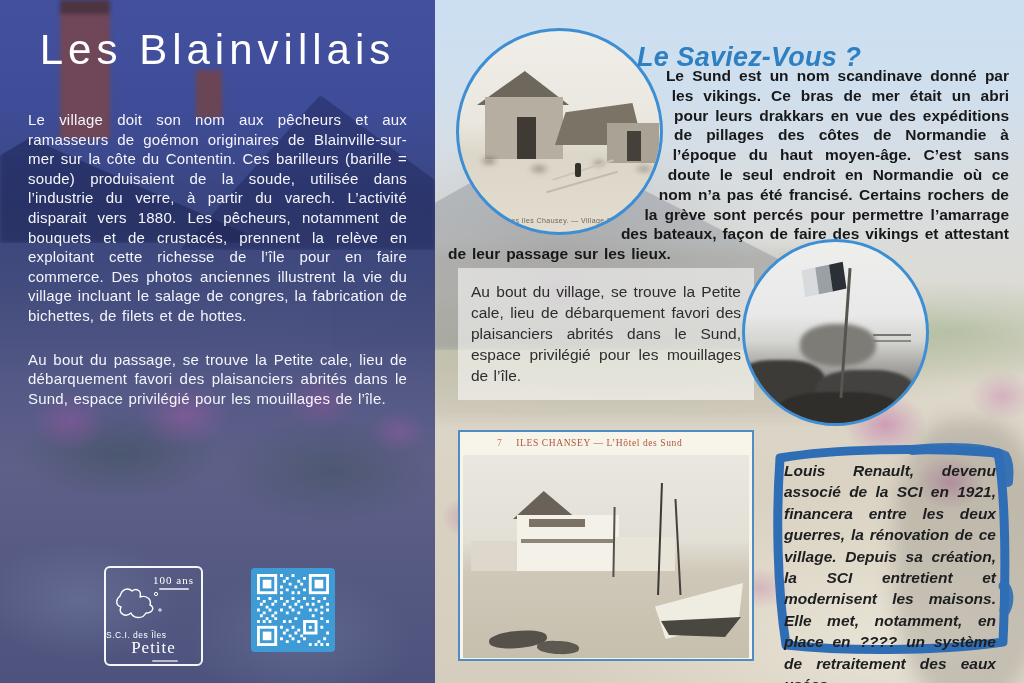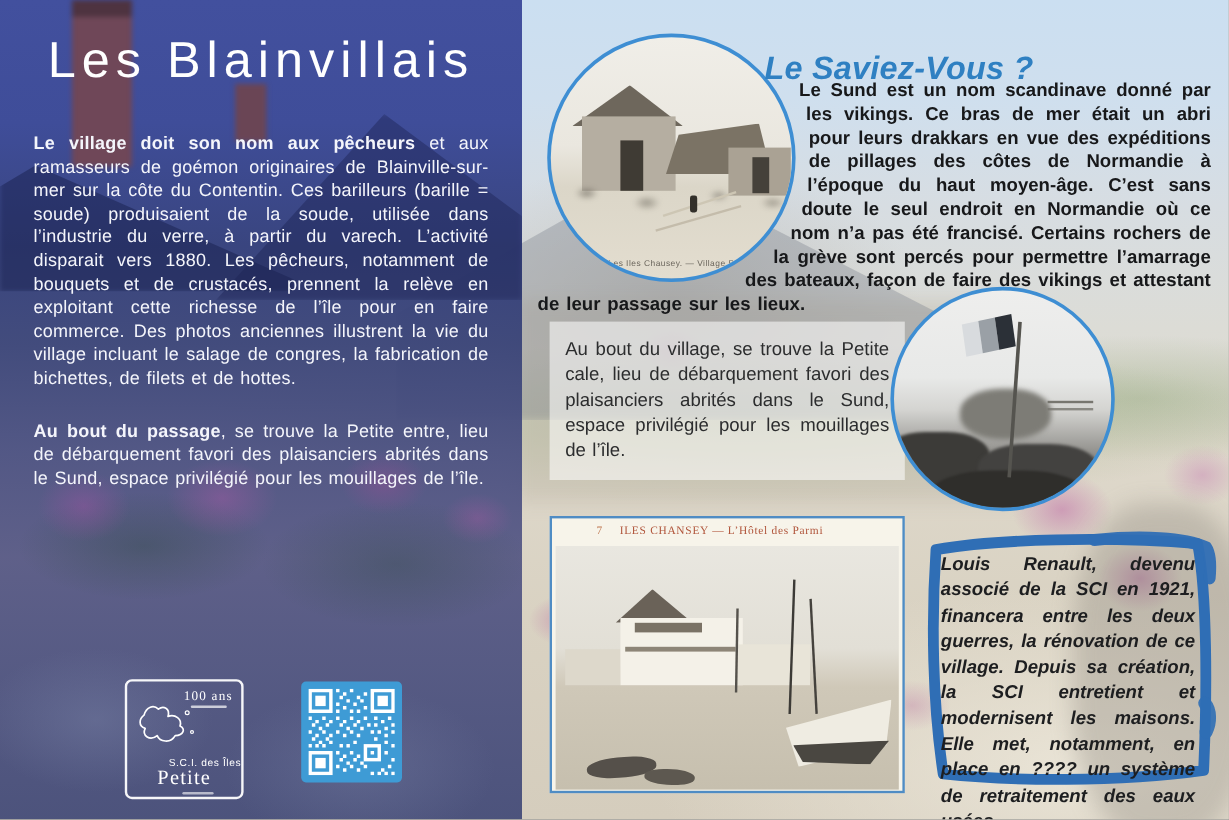--- a/index.html
+++ b/index.html
@@ -48,31 +48,31 @@
   .lp-roof-left{left:0;top:118px;width:245px;height:125px;background:rgba(24,32,78,.5);
     clip-path:polygon(0 100%,0 30%,12% 16%,100% 92%,100% 100%);}
   .lp-roof-right{left:180px;top:95px;width:255px;height:155px;background:rgba(28,36,84,.45);
     clip-path:polygon(0 100%,55% 0,100% 55%,100% 100%);}
   .lp-content{position:relative;z-index:2;color:#f4f5fb;}
   .lp-title{margin:26px 0 0;text-align:center;font-size:42px;font-weight:400;
     letter-spacing:5px;color:#ffffff;}
   .lp-text{position:absolute;left:28px;top:84px;width:379px;}
   .lp-text p{margin:0 0 24px;font-size:15px;line-height:19.6px;text-align:justify;
     letter-spacing:.2px;word-spacing:1px;}
-  .lp-text strong{font-weight:700;}
+  .lp-text strong{font-weight:400;}
 
   .lp-footer{position:absolute;left:0;top:560px;width:435px;height:110px;z-index:3;}
   .logo-box{position:absolute;left:104px;top:6px;width:95px;height:96px;
     border:2px solid rgba(255,255,255,.95);border-radius:6px;color:#fff;}
   .logo-100{position:absolute;right:7px;top:6px;font-family:"Liberation Serif",serif;
     font-size:11px;letter-spacing:1px;}
   .logo-100sub{position:absolute;right:12px;top:20px;width:30px;height:2px;
     background:rgba(255,255,255,.7);border-radius:2px;}
   .logo-island{position:absolute;left:4px;top:12px;}
-  .logo-sci{position:absolute;left:0;bottom:24px;width:100%;text-align:right;
+  .logo-sci{position:absolute;left:0;bottom:24px;width:100%;text-align:left;
     font-size:8.5px;letter-spacing:.5px;}
   .logo-chausey{position:absolute;left:0;bottom:6px;width:100%;text-align:center;
     font-family:"Liberation Serif",serif;font-size:17px;letter-spacing:1px;}
   .logo-depuis{position:absolute;left:50%;bottom:2px;width:26px;height:2px;margin-left:-2px;
     background:rgba(255,255,255,.6);border-radius:2px;}
   .qr-box{position:absolute;left:251px;top:8px;width:84px;height:84px;background:#3E9BD5;
     border-radius:4px;padding:6px;box-sizing:border-box;}
   .qr-box svg{display:block;width:100%;height:100%;}
 
   
@@ -178,21 +178,21 @@
   <aside class="left-panel">
     <div class="lp-decor lp-chimney1"></div>
     <div class="lp-decor lp-chimney2"></div>
     <div class="lp-decor lp-roof-left"></div>
     <div class="lp-decor lp-roof-right"></div>
 
     <div class="lp-content">
       <h1 class="lp-title">Les Blainvillais</h1>
       <div class="lp-text">
         <p><strong>Le village doit son nom aux pêcheurs</strong><span> et aux ramasseurs de goémon originaires de Blainville-sur-mer sur la côte du Contentin. Ces barilleurs (barille = soude) produisaient de la soude, utilisée dans l’industrie du verre, à partir du varech. L’activité disparait vers 1880. Les pêcheurs, notamment de bouquets et de crustacés, prennent la relève en exploitant cette richesse de l’île pour en faire commerce. Des photos anciennes illustrent la vie du village incluant le salage de congres, la fabrication de bichettes, de filets et de hottes.</span></p>
-        <p><strong>Au bout du passage</strong><span>, se trouve la Petite entre, lieu de débarquement favori des plaisanciers abrités dans le Sund, espace privilégié pour les mouillages de l’île.</span></p>
+        <p><strong>Au bout du passage</strong><span>, se trouve la Petite cale, lieu de débarquement favori des plaisanciers abrités dans le Sund, espace privilégié pour les mouillages de l’île.</span></p>
       </div>
     </div>
 
     <div class="lp-footer">
       <div class="logo-box">
         <span class="logo-100">100 ans</span>
         <span class="logo-100sub"></span>
         <svg class="logo-island" width="62" height="50" viewBox="0 0 62 50">
           <path d="M10 16 C12 9 18 7 22 11 C26 8 32 10 30 17 C36 15 42 19 40 25 C45 27 43 33 36 33 C32 40 23 38 21 33 C15 38 8 33 11 27 C5 25 6 19 10 16 Z" fill="none" stroke="#ffffff" stroke-width="1.4" stroke-linejoin="round"></path>
           <circle cx="46" cy="14" r="1.6" fill="none" stroke="#fff" stroke-width="1"></circle>
@@ -261,21 +261,21 @@
     <div class="cf-rock3"></div>
     <div class="cf-pole"></div>
     <div class="cf-flag">
       <span class="cf-f1"></span>
         <span class="cf-f2"></span>
         <span class="cf-f3"></span>
     </div>
   </figure>
 
   <figure class="postcard" style="margin:0">
-    <figcaption class="pc-caption"><span class="pc-num">7</span><span>ILES CHANSEY  —  L’Hôtel des Parmi</span></figcaption>
+    <figcaption class="pc-caption"><span class="pc-num">7</span><span>ILES CHANSEY  —  L’Hôtel des Sund</span></figcaption>
     <div class="pc-photo">
       <div class="pc-part pc-shed"></div>
       <div class="pc-part pc-roof"></div>
       <div class="pc-part pc-hotel"></div>
       <div class="pc-part pc-sign"></div>
       <div class="pc-part pc-awning"></div>
       <div class="pc-part pc-annex"></div>
       <div class="pc-part pc-mast1"></div>
       <div class="pc-part pc-mast2"></div>
       <div class="pc-part pc-mast3"></div>

